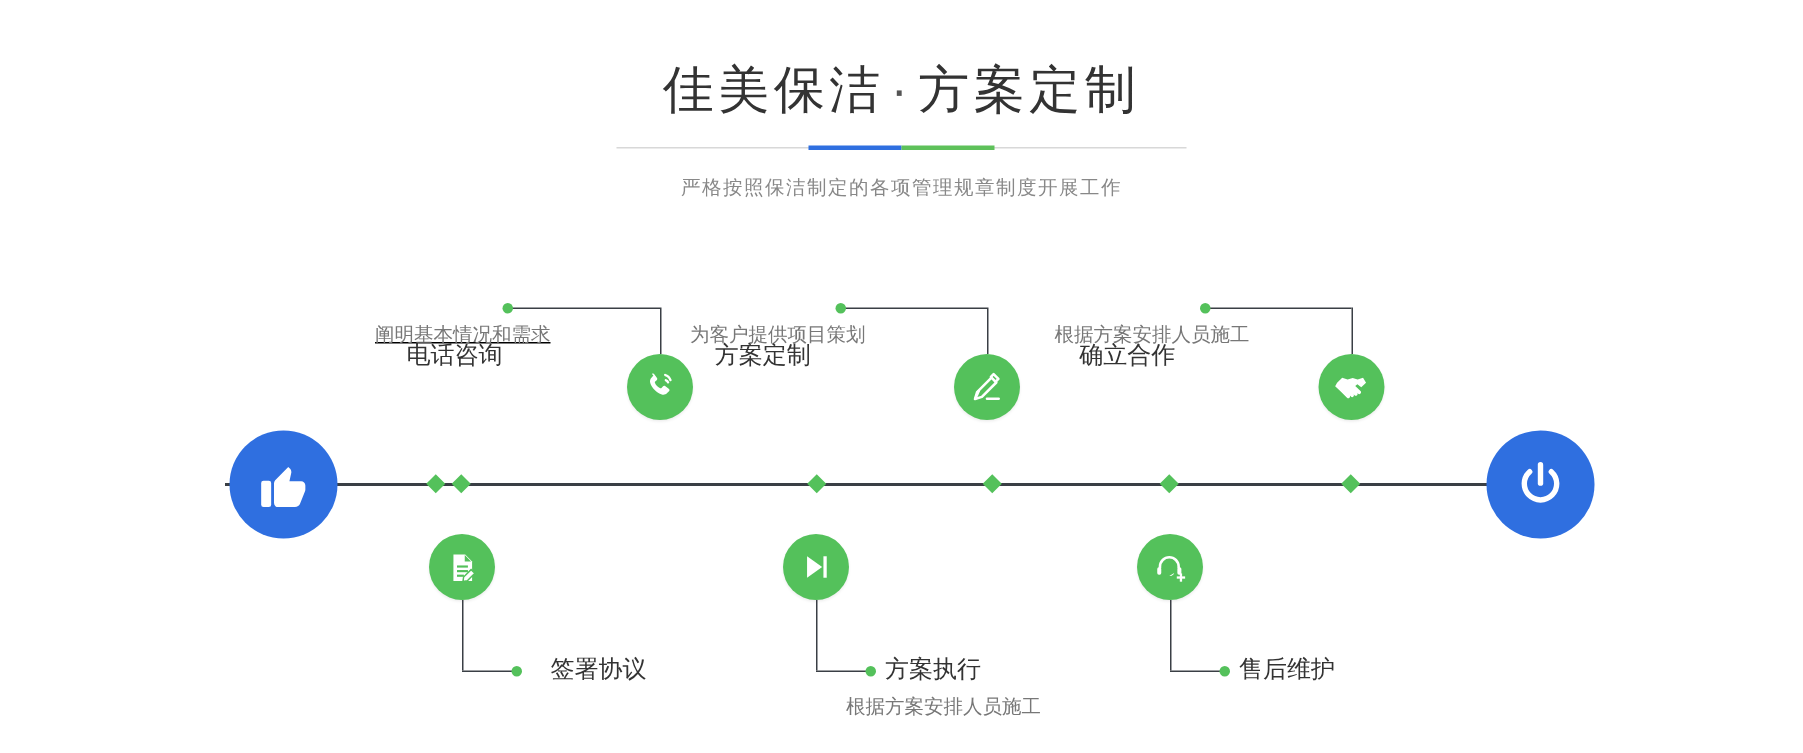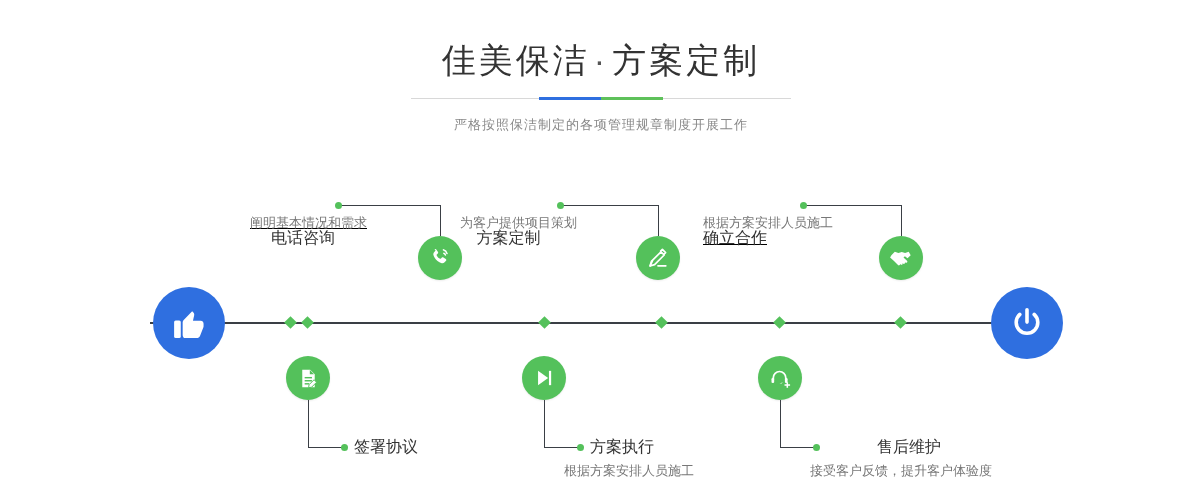--- a/index.html
+++ b/index.html
@@ -229,21 +229,21 @@
         <rect x="8" y="10.4" width="7.6" height="1.5" fill="#54c15b"></rect>
         <rect x="8" y="13.6" width="7.6" height="1.5" fill="#54c15b"></rect>
         <rect x="8" y="16.8" width="4.8" height="1.5" fill="#54c15b"></rect>
         <path d="M17.8 13.3l2.6 2.6-5.2 5.2-3.1.5.5-3.1z" fill="#ffffff" stroke="#54c15b" stroke-width="1"></path>
       </svg>
     </span>
   </div>
   <div class="conn v" style="left:308px; top:250px; height:47px;"></div>
   <div class="conn h" style="left:308px; top:297px; width:36px;"></div>
   <div class="bullet" style="left:341px; top:294px;"></div>
-  <div class="label below" style="left:354px; top:286px;">
+  <div class="label below" style="left:367px; top:286px;">
     <span class="lab-title">签署协议</span>
   </div>
 
   <div class="diamond" style="left:540px; top:168px;"></div>
   <div class="node" style="left:636px; top:86px;">
     <span>
       <svg width="24" height="24" viewBox="0 0 24 24" fill="none" stroke="#ffffff" stroke-width="1.7" stroke-linecap="round" stroke-linejoin="round" aria-hidden="true">
         <path d="M4 20l4.6-1.4 9.6-9.6-3.2-3.2-9.6 9.6z"></path>
         <path d="M14.6 5.2l1.8-1.8 3.2 3.2-1.8 1.8"></path>
         <path d="M4.2 19.8l2.3-5.1"></path>
@@ -282,21 +282,21 @@
   <div class="node" style="left:879px; top:86px;">
     <span>
       <svg width="24" height="24" viewBox="0 0 24 24" fill="#ffffff" aria-hidden="true">
         <path d="M2.4 9.2l3.4-3.4 3.6 1.2 3.4-1 3.3 1 3.6-1.2 2 3.4-3.2 3-2.6-2-1.4 1.2 3.5 3.3c.5.5.5 1.2 0 1.7-.5.5-1.2.5-1.7 0l-.5-.5c.4.5.4 1.2-.1 1.6-.5.5-1.2.5-1.7 0l-.6-.6c.3.5.3 1.1-.1 1.5-.5.5-1.2.5-1.7 0l-.7-.7c.2.5.2 1-.2 1.4-.5.5-1.2.5-1.7 0l-4-4-3.9-3.6z"></path>
       </svg>
     </span>
   </div>
   <div class="conn v" style="left:901px; top:55px; height:31px;"></div>
   <div class="conn h" style="left:803px; top:55px; width:98px;"></div>
   <div class="bullet" style="left:800px; top:52px;"></div>
-  <div class="label above" style="left:703px; top:33px; width:97px; text-align:left;text-decoration:underline;">
+  <div class="label above" style="left:703px; top:33px; width:97px; text-align:center;">
     <span class="lab-title">确立合作</span>
   </div>
   <div class="label" style="left:703px; top:60px;">
     <span class="lab-desc">根据方案安排人员施工</span>
   </div>
 
   <div class="diamond" style="left:896px; top:168px;"></div>
   <div class="node" style="left:758px; top:206px;">
     <span>
       <svg width="23" height="23" viewBox="0 0 24 24" fill="#ffffff" aria-hidden="true">
@@ -307,16 +307,15 @@
         <rect x="16.2" y="18" width="5.8" height="1.6"></rect>
         <rect x="18.3" y="15.9" width="1.6" height="5.8"></rect>
       </svg>
     </span>
   </div>
   <div class="conn v" style="left:780px; top:250px; height:47px;"></div>
   <div class="conn h" style="left:780px; top:297px; width:36px;"></div>
   <div class="bullet" style="left:813px; top:294px;"></div>
   <div class="label below" style="left:826px; top:286px;text-align:center;">
     <span class="lab-title">售后维护</span>
-    <span class="lab-desc" style="margin-left:-16px;">接受客户反馈，提升客户体验度</span>
   </div>
 
 </div>
 
 </body></html>

